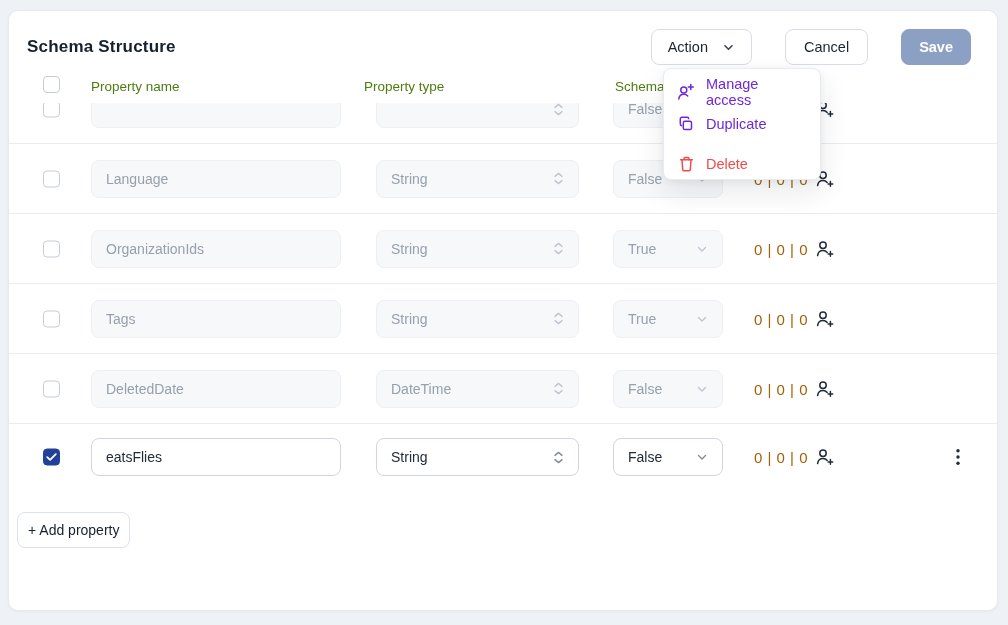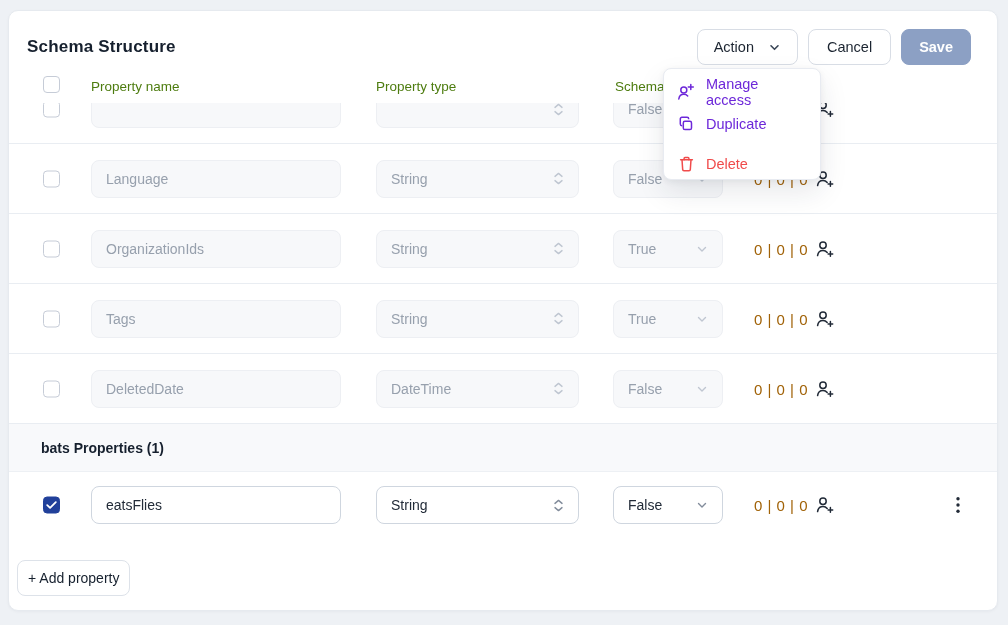--- a/index.html
+++ b/index.html
@@ -13,33 +13,33 @@
   }
   .card {
     position:absolute; left:8px; top:10px; width:990px; height:601px;
     background:#ffffff; border:1px solid #e6eaef; border-radius:10px;
     box-shadow:0 1px 3px rgba(20,30,50,0.04);
   }
   .card-title {
     position:absolute; left:18px; top:26px;
     font-size:17px; font-weight:700; color:#16202e; letter-spacing:.2px;
   }
-  .toolbar { position:absolute; top:18px; right:26px; display:flex; gap:10px; align-items:flex-end; }
+  .toolbar { position:absolute; top:18px; right:26px; display:flex; gap:33px; align-items:flex-end; }
   .btn {
     height:36px; border-radius:8px; border:1px solid #d8dde5; background:#fff;
     color:#1b2430; font-size:14.5px; font-family:inherit;
     display:flex; align-items:center; justify-content:center; padding:0 18px; cursor:pointer;
   }
   .btn-action { gap:14px; padding:0 16px; }
   .btn-action .chev { color:#3a4656; display:flex; }
   .btn-save { background:#8ca0c4; border-color:#8ca0c4; color:#fff; padding:0 17px;font-weight:bold; }
 
   .thead { position:absolute; left:0; top:64px; right:0; height:28px; font-size:13.5px; color:#4d7c0f; font-weight:500; }
   .th { position:absolute; top:4px; }
-  .th-name { left:82px; } .th-type { left:367px;text-align:right; } .th-isarray { left:606px; }
+  .th-name { left:82px; } .th-type { left:355px;text-align:right; } .th-isarray { left:606px; }
   .thead .checkbox { position:absolute; left:34px; top:1px; }
 
   .checkbox {
     width:17px; height:17px; border:1px solid #c6ccd7; border-radius:4px; background:#fff;
     display:flex; align-items:center; justify-content:center; cursor:pointer; flex:none;
   }
   .checkbox.checked { background:#21409a; border-color:#21409a; }
 
   .tbody { position:absolute; top:92px; left:0; right:0; }
   .clip-viewport { height:41px; overflow:hidden; border-bottom:1px solid #e9edf2; position:relative; }
@@ -285,23 +285,20 @@
       <span class="counts">0 | 0 | 0</span>
       <button class="person-btn">
         <svg width="20" height="18" viewBox="0 0 20 18" fill="none" stroke="currentColor" stroke-width="1.5" stroke-linecap="round">
             <circle cx="8" cy="5.2" r="3.2"></circle>
             <path d="M2.6 15.6c.4-3.1 2.6-5.1 5.4-5.1 1.7 0 3.2.7 4.2 1.9"></path>
             <path d="M15.4 11.6v4.6M13.1 13.9h4.6"></path>
           </svg>
       </button>
     </div>
 
-    <div class="section-band">
-      <span>bats Properties (1)</span>
-    </div>
 
     
     <div class="row active">
       <span class="checkbox checked">
         <svg width="11" height="9" viewBox="0 0 11 9">
             <path d="M1.2 4.6L4.1 7.4 9.8 1.6" fill="none" stroke="#fff" stroke-width="1.8" stroke-linecap="round" stroke-linejoin="round"></path>
           </svg>
       </span>
       <input class="field f-name" value="eatsFlies" style="">
       <div class="field f-type">

